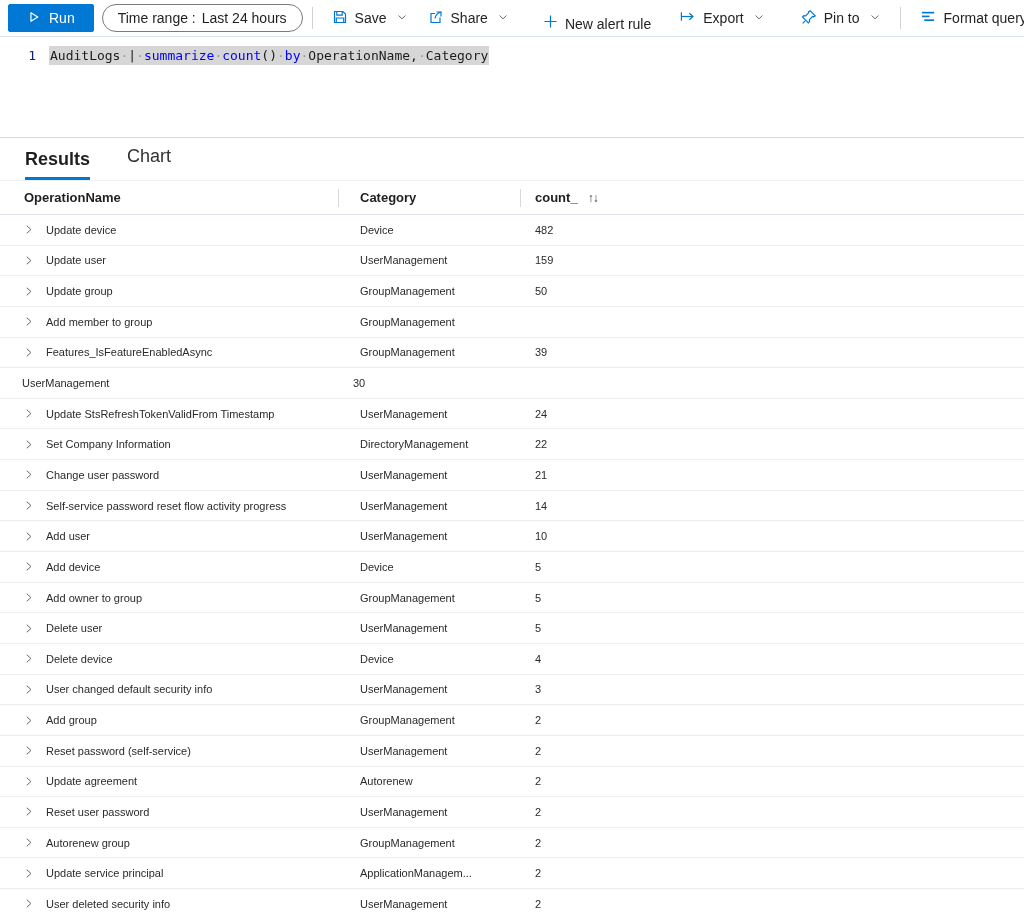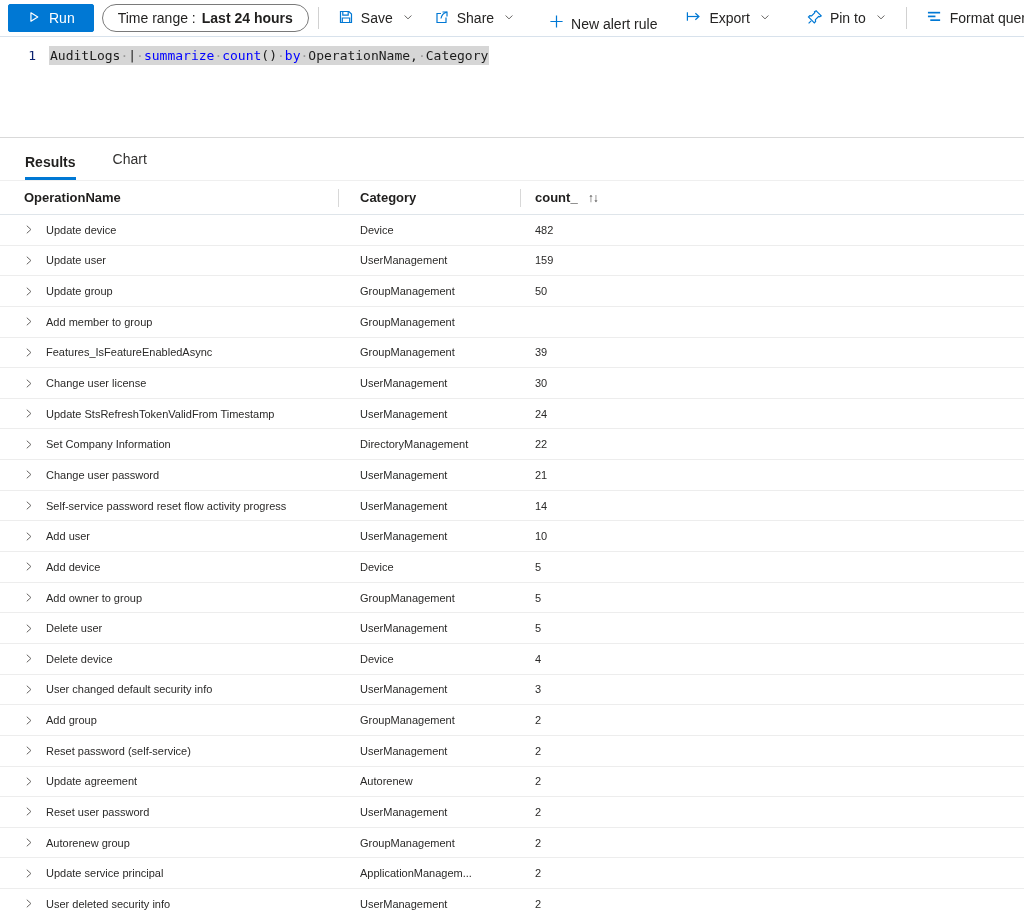--- a/index.html
+++ b/index.html
@@ -22,21 +22,21 @@
   .run-btn{
     display:flex;align-items:center;gap:8px;height:28px;padding:0 18px;
     background:var(--accent);border:1px solid var(--accent);border-radius:2px;
     color:#fff;font-size:14px;font-family:inherit;cursor:pointer;flex:none;text-align:right;
   }
   .time-pill{
     display:flex;align-items:center;gap:6px;height:28px;padding:0 15px;margin-left:8px;
     border:1px solid #7a7a7a;border-radius:15px;font-size:14px;cursor:pointer;flex:none;
     background:#fff;white-space:nowrap;
   }
-  .time-pill .val{font-weight:700;}
+  .time-pill .val{font-weight:400;}
   .tb-sep{width:1px;height:22px;background:#d1d1d1;margin:0 9px;flex:none;}
   .tb-btn{
     display:flex;align-items:center;gap:7px;height:28px;padding:0 10px;
     background:transparent;border:none;font-size:14px;font-family:inherit;
     color:#252423;cursor:pointer;white-space:nowrap;flex:none;
   }
   .tb-btn svg{flex:none;}
   .chev{margin-left:2px;}
   .grow{flex:1 1 auto;}
   
@@ -50,21 +50,21 @@
   .code{margin-left:13px;background:var(--sel);padding:0 1px;white-space:pre;}
   .tok-keyword{color:var(--kw);}
   .tok-plain{color:#1c1c1c;}
   .ws{color:#9a9a9a;}
   
   .results-panel{border-top:1px solid #d9d9d9;}
   .tabstrip{
     display:flex;gap:37px;align-items:flex-end;height:43px;padding-left:25px;
     border-bottom:1px solid #efefef;
   }
-  .tab{font-size:14px;color:#323130;padding-bottom:10px;cursor:pointer;border-bottom:3px solid transparent;}
+  .tab{font-size:18px;color:#323130;padding-bottom:10px;cursor:pointer;border-bottom:3px solid transparent;}
   .tab.active{font-weight:700;color:#201f1e;border-bottom-color:var(--accent);padding-bottom:7px;}
   
   .grid-header{
     display:grid;grid-template-columns:338px 182px 1fr;height:34px;align-items:center;
     font-size:13px;font-weight:700;color:#201f1e;border-bottom:1px solid #dfe5ea;
   }
   .gh-cell{position:relative;display:flex;align-items:center;}
   .gh-op{padding-left:24px;}
   .gh-cat{padding-left:22px;}
   .gh-count{padding-left:15px;}
@@ -260,26 +260,20 @@
         <div class="cell-op">
           <svg width="11" height="11" viewBox="0 0 16 16">
             <path d="M5.5 2.5 l6 5.5 -6 5.5" fill="none" stroke="#605e5c" stroke-width="1.4"></path>
           </svg>
           <span>Features_IsFeatureEnabledAsync</span>
         </div>
         <div class="cell-cat">GroupManagement</div>
         <div class="cell-count">39</div>
       </div>
       <div class="row">
-        <div class="cell-op">
-          <svg width="11" height="11" viewBox="0 0 16 16">
-            <path d="M5.5 2.5 l6 5.5 -6 5.5" fill="none" stroke="#605e5c" stroke-width="1.4"></path>
-          </svg>
-          <span>Change user license</span>
-        </div>
         <div class="cell-cat">UserManagement</div>
         <div class="cell-count">30</div>
       </div>
       <div class="row">
         <div class="cell-op">
           <svg width="11" height="11" viewBox="0 0 16 16">
             <path d="M5.5 2.5 l6 5.5 -6 5.5" fill="none" stroke="#605e5c" stroke-width="1.4"></path>
           </svg>
           <span>Update StsRefreshTokenValidFrom Timestamp</span>
         </div>

